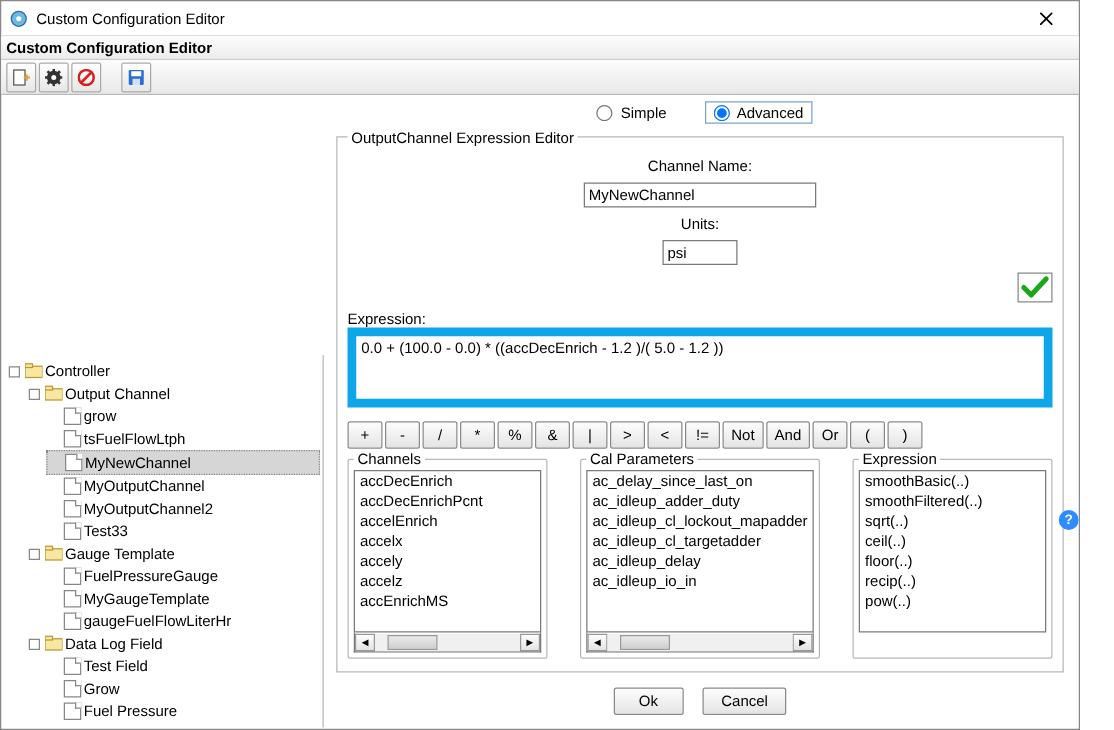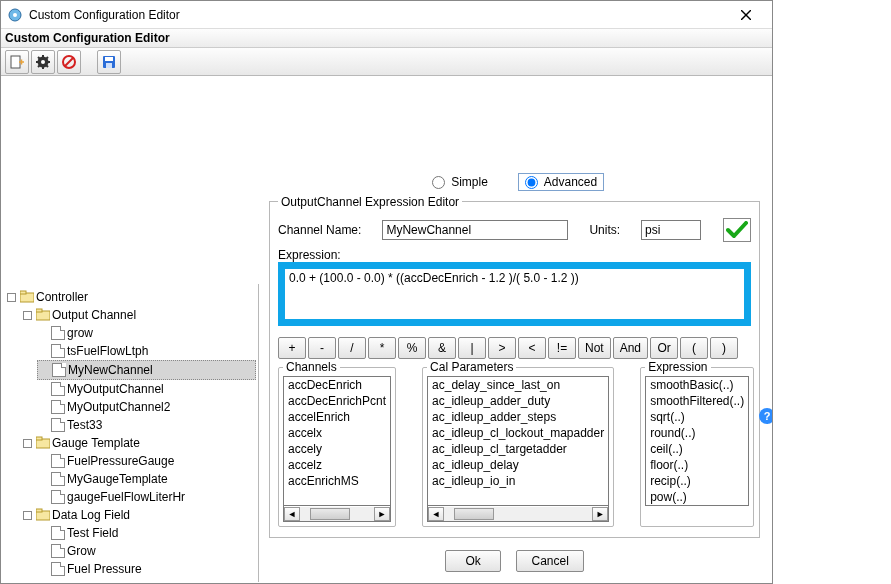--- a/index.html
+++ b/index.html
@@ -1,18 +1,18 @@
 <!DOCTYPE html>
 <html><head>
 <meta charset="utf-8">
 <style>
 * { box-sizing: border-box; margin: 0; padding: 0; }
 body { font-family: "Segoe UI", Tahoma, sans-serif; font-size: 12px; background: #fff; color: #000; }
 
-.window { width: 773px; height: 584px; border: 1px solid #888; background: #fff; position: relative; }
+.window { width: 864px; height: 584px; border: 1px solid #888; background: #fff; position: relative; }
 .titlebar { height: 28px; display: flex; align-items: center; padding: 0 6px; border-bottom: 1px solid #ddd; }
 .titlebar .app-icon { width: 16px; height: 16px; margin-right: 6px; }
 .titlebar .title { flex: 1; font-size: 12px; }
 .titlebar .close { width: 40px; height: 26px; display: flex; align-items: center; justify-content: center; cursor: pointer; }
 
 .subtitle { padding: 2px 4px; font-weight: bold; font-size: 12px; background: linear-gradient(#fdfdfd,#ececec); border-bottom:1px solid #ccc; }
 
 .toolbar { display:flex; align-items:center; height:28px; padding:2px 4px; border-bottom:1px solid #b8b8b8; background:linear-gradient(#fdfdfd,#e8e8e8); gap:2px;}
 .tool-btn { width:24px; height:24px; border:1px solid #aaa; border-radius:2px; background:linear-gradient(#fff,#e6e6e6); display:flex; align-items:center; justify-content:center; cursor:pointer;}
 .tool-sep { width:12px; }
@@ -33,21 +33,21 @@
 .main-panel { flex:1; padding:10px 12px 10px 10px; overflow:auto;}
 .radio-row { text-align:center; margin:6px 0 12px 0;}
 .radio-row label { margin:0 10px; border:1px solid transparent; padding:1px 6px;}
 .radio-row label.selected { border:1px solid #7da2ce;}
 .radio-row input { vertical-align:middle; margin-right:3px;}
 
 .fieldset { border:1px solid #b8b8b8; border-radius:0; padding:8px 8px 10px 8px; }
 .fieldset .legend { font-weight:normal; font-size:12px; position:relative; top:-15px; background:#fff; padding:0 3px; display:inline-block;}
 .fieldset .legend-row{ height:8px;}
 
-.row { display:flex; align-items:center; gap:21px; margin-bottom:6px;}
+.row { display:flex; align-items:center; gap:6px; margin-bottom:6px;flex-direction:column;}
 .row label { font-size:12px;}
 .text-input { border:1px solid #7a7a7a; padding:2px 3px; font-size:12px; font-family:inherit; }
 .channel-name-input { width:186px;}
 .units-input { width:60px;}
 .check-green { width:28px; height:24px; border:1px solid #888; display:flex; align-items:center; justify-content:center; margin-left:auto;}
 
 .expr-label{font-weight:normal; font-size:12px; margin-top:2px;}
 .expr-box { width:100%; height:64px; border:7px solid #0ea5e9; padding:2px 4px; font-size:12px; font-family:inherit; resize:none; overflow:auto; white-space:pre-wrap;}
 
 .ops-row { display:flex; gap:2px; margin:8px 0; flex-wrap:wrap;}
@@ -341,41 +341,39 @@
                   <span class="thumb"></span>
                 </span>
                 <span class="arrow">►</span>
               </div>
           </div>
           <div class="list-panel">
             <div class="lg-row"><span class="legend">Cal Parameters</span></div>
             <div class="listbox" id="list-calparams">
                 <div class="item">ac_delay_since_last_on</div>
                 <div class="item">ac_idleup_adder_duty</div>
-                <div class="item">ac_idleup_adder_steps</div>
                 <div class="item">ac_idleup_cl_lockout_mapadder</div>
                 <div class="item">ac_idleup_cl_targetadder</div>
                 <div class="item">ac_idleup_delay</div>
                 <div class="item">ac_idleup_io_in</div>
               </div>
             <div class="hscroll">
                 <span class="arrow">◄</span>
                 <span class="track">
                   <span class="thumb"></span>
                 </span>
                 <span class="arrow">►</span>
               </div>
           </div>
           <div class="list-panel" style="position:relative;">
             <div class="lg-row"><span class="legend">Expression</span></div>
             <div class="listbox" id="list-functions">
                 <div class="item">smoothBasic(..)</div>
                 <div class="item">smoothFiltered(..)</div>
                 <div class="item">sqrt(..)</div>
-                <div class="item">round(..)</div>
                 <div class="item">ceil(..)</div>
                 <div class="item">floor(..)</div>
                 <div class="item">recip(..)</div>
                 <div class="item">pow(..)</div>
               </div>
             <span class="help-icon">?</span>
           </div>
         </div>
       </div>
 

